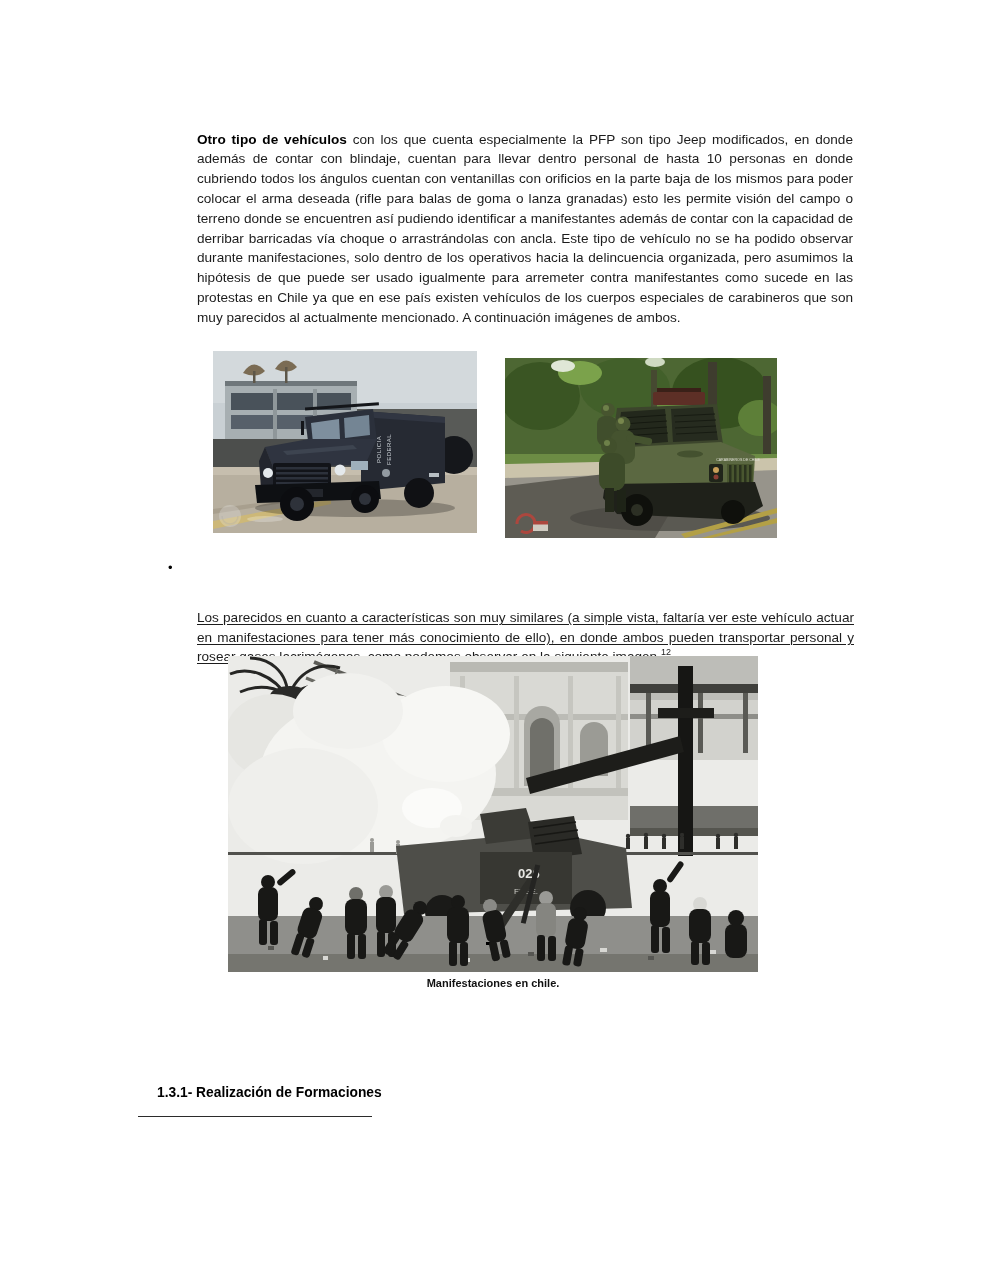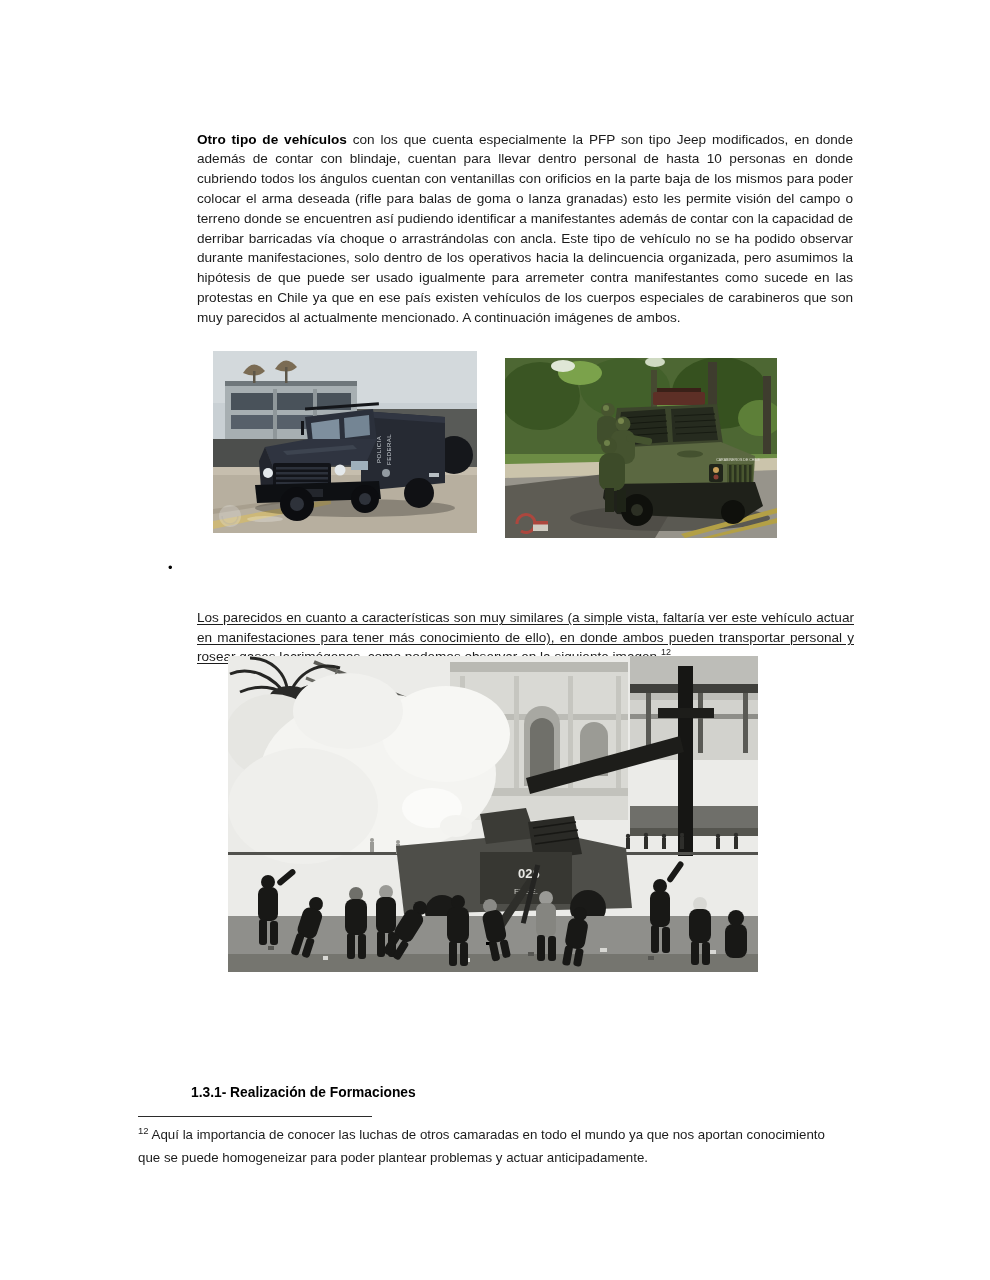--- a/index.html
+++ b/index.html
@@ -19,21 +19,21 @@
   .bullet-item{position:absolute;left:168px;top:560px;width:686px;}
   .bullet-marker{position:absolute;left:0;top:0;font-size:13px;color:#000;}
   .bullet-text{margin-left:29px;font-size:13.6px;line-height:19.7px;text-align:justify;margin-top:48px;}
   .bullet-text .u{text-decoration:underline;text-underline-offset:2px;}
   .bullet-text sup{font-size:9px;line-height:0;text-decoration:underline;}
   .caption{
     position:absolute;left:228px;top:977px;width:530px;text-align:center;
     font-weight:bold;font-size:11px;color:#111;
   }
   .heading{
-    position:absolute;left:157px;top:1085px;font-size:13.8px;font-weight:bold;color:#000;margin-left:34px;
+    position:absolute;left:157px;top:1085px;font-size:13.8px;font-weight:bold;color:#000;
   }
   .fn-rule{position:absolute;left:138px;top:1116px;width:234px;border-top:1.5px solid #2b2b2b;}
   .footnote{
     position:absolute;left:138px;top:1124px;width:700px;
     font-size:13.3px;line-height:22.5px;color:#1c1c1c;
   }
   .footnote sup{font-size:9.5px;line-height:0;margin-right:3px;}
   svg text{font-family:"Liberation Sans",sans-serif;}
 </style>
 </head>
@@ -357,19 +357,19 @@
             <rect x="2" y="38" width="8" height="23" rx="3"></rect>
           </g>
         <g transform="translate(508,262)">
             <circle r="8"></circle>
             <rect x="-11" y="6" width="22" height="34" rx="8"></rect>
           </g>
       </g>
     </svg>
   </div>
 
+  <div class="caption">Manifestaciones en chile.</div>
 
   <div class="heading">1.3.1- Realización de Formaciones</div>
 
   <div class="fn-rule"></div>
-  <div class="footnote"><sup>12</sup><span>Aquí la importancia de conocer las luchas de otros camaradas en todo el mundo ya que nos aportan conocimiento que se puede homogeneizar para poder plantear problemas y actuar anticipadamente.</span></div>
 
 </div>
 
 </body></html>

